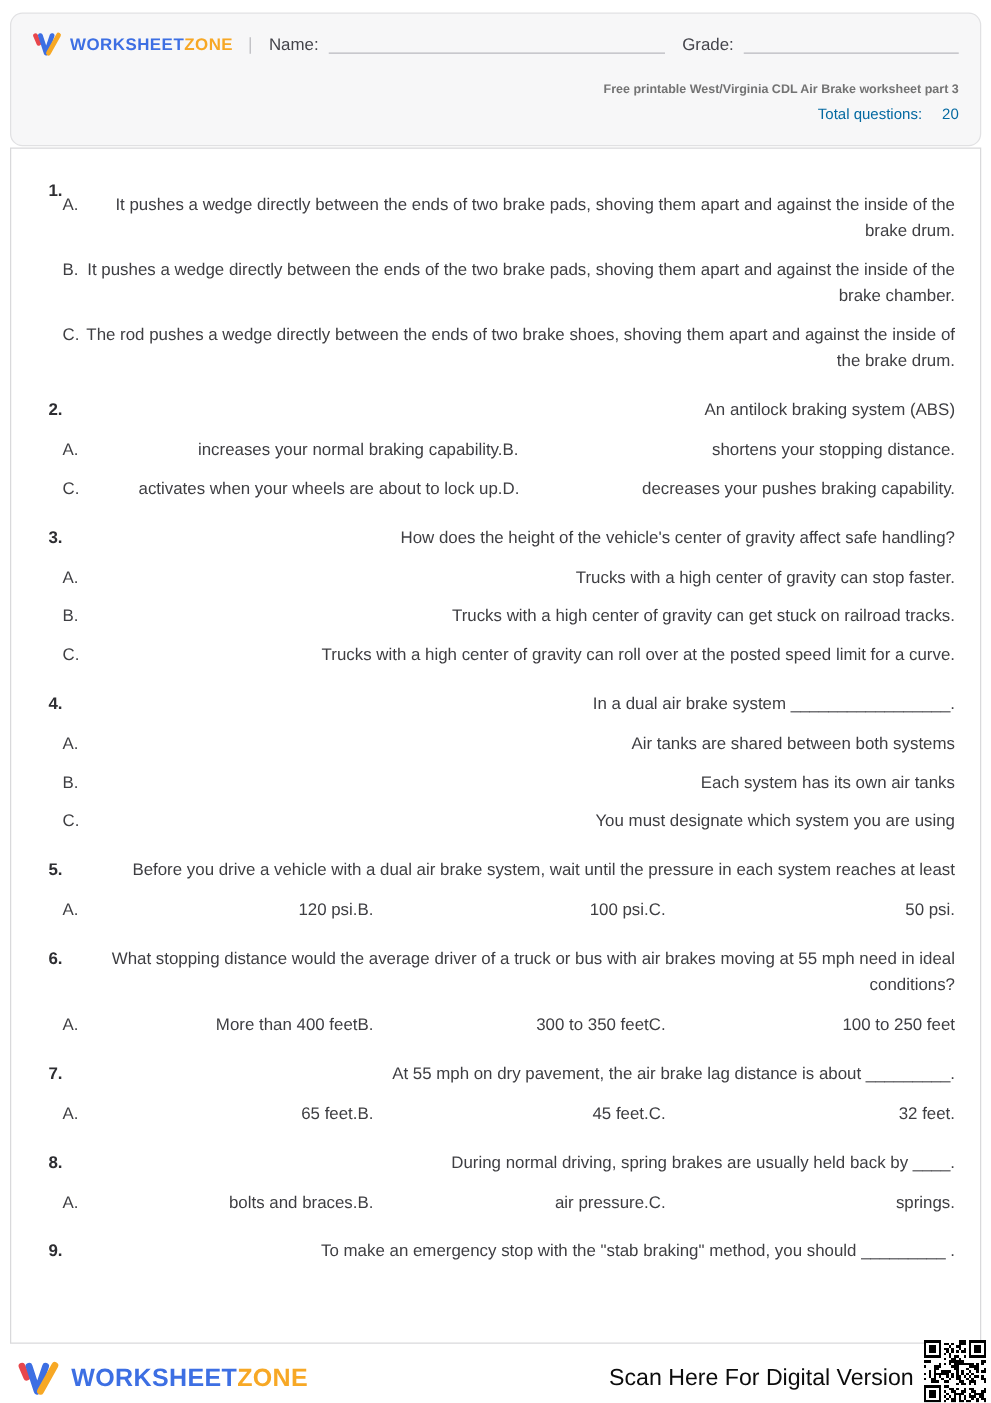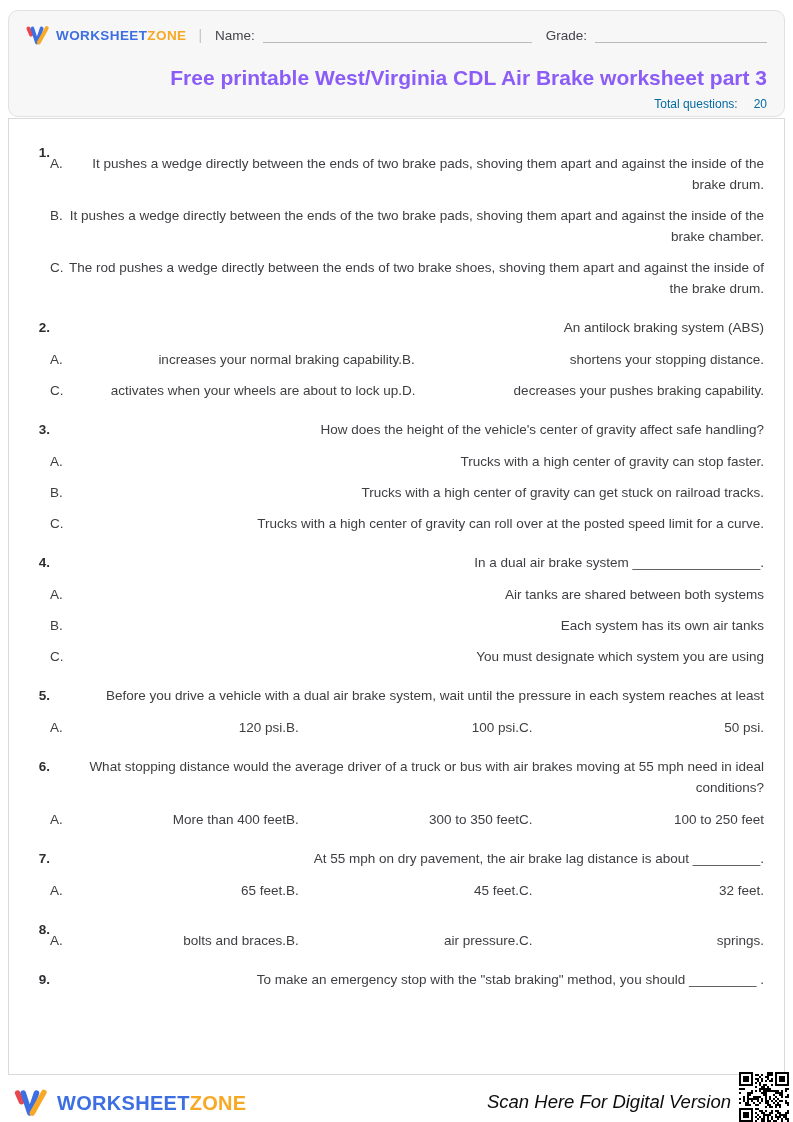--- a/index.html
+++ b/index.html
@@ -19,21 +19,21 @@
   .header-row { display:flex; align-items:center; height:22px; }
   .logo { display:flex; align-items:center; gap:5px; }
   .logo-text { font-weight:bold; font-size:13.5px; letter-spacing:.4px; white-space:nowrap; }
   .logo-blue { color:#3d6fe3; }
   .logo-orange { color:#f7a825; }
   .pipe { color:#c3c3c7; margin:0 13px 0 12px; font-size:14px; }
   .field-label { font-size:13.5px; color:#43434a; }
   .write-line { border-bottom:1.4px solid #b9b9be; height:15px; }
   .name-line { flex:1 1 auto; margin:0 14px 0 8px; }
   .grade-line { width:172px; margin-left:8px; }
-  .doc-title { margin-top:20px; font-size:21px; font-weight:bold; color:#8b5cf6; }
+  .doc-title { margin-top:20px; font-size:10px; font-weight:bold; color:#737373; }
   .total-row { margin-top:7px; font-size:12px; color:#0369a1; }
   .total-value { margin-left:16px; }
 
   
   .content-box {
     position:absolute; left:8px; top:118px; width:777px; height:957px;
     background:#fff; border:1px solid #d9d9db; padding:23px 20px 0 21px;
     overflow:hidden;
   }
   .question { display:flex; margin-bottom:18px; font-size:13.5px; line-height:21px; }
@@ -48,21 +48,20 @@
   .option { display:flex; }
   .opt-label { flex:0 0 auto; margin-right:5px; white-space:nowrap; }
   .opt-text { flex:1 1 auto; }
 
   
   .footer-logo { position:absolute; left:14px; bottom:4px; display:flex; align-items:center; gap:7px; }
   .footer-logo .logo-text { font-size:20px; letter-spacing:.3px; }
   .scan-text {
     position:absolute; right:62px; bottom:9px; font-size:18.5px; color:#0c0c0c;
     font-family:"Liberation Sans",sans-serif;
-    font-style:italic;
   }
   .qr { position:absolute; right:2px; bottom:0; width:54px; height:50px; }
 </style>
 </head>
 <body>
 
 <div class="page">
 
   <div class="header-card">
     <div class="header-row">
@@ -227,20 +226,21 @@
               <div class="option">
                 <span class="opt-label">C.</span>
                 <span class="opt-text">32 feet.</span>
               </div>
             </div>
           </div>
         </div>
         <div class="question">
           <div class="q-num">8.</div>
           <div class="q-body">
+            <div class="q-text">During normal driving, spring brakes are usually held back by ____.</div>
             <div class="options cols3">
               <div class="option">
                 <span class="opt-label">A.</span>
                 <span class="opt-text">bolts and braces.</span>
               </div>
               <div class="option">
                 <span class="opt-label">B.</span>
                 <span class="opt-text">air pressure.</span>
               </div>
               <div class="option">

